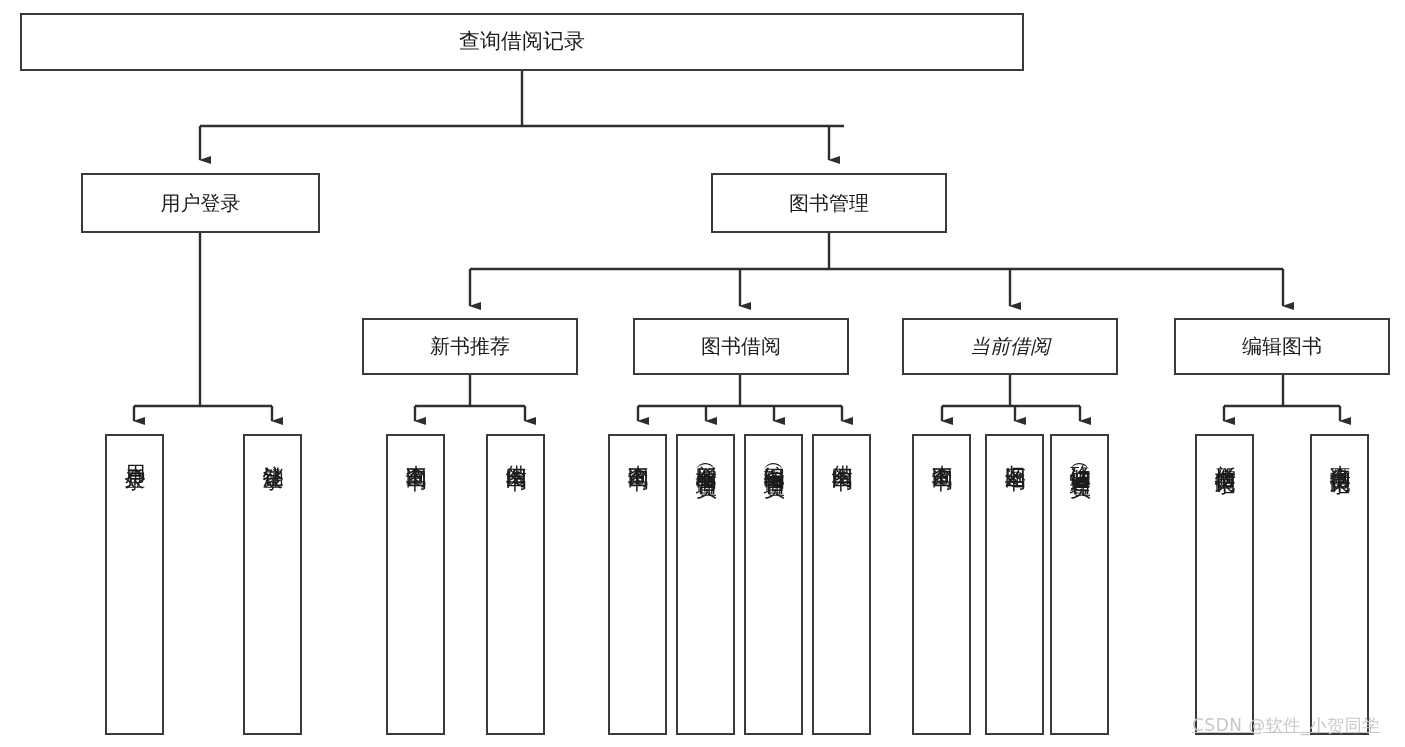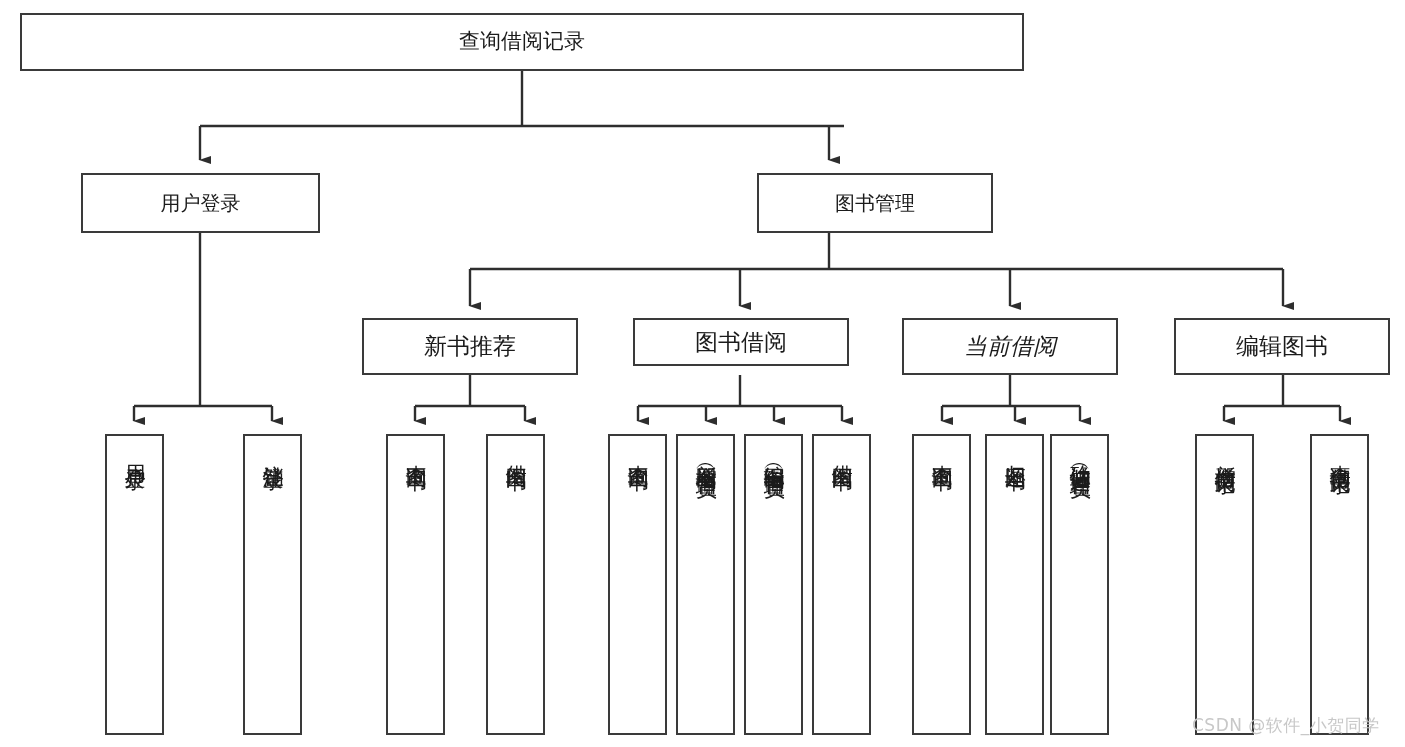--- a/index.html
+++ b/index.html
@@ -37,21 +37,21 @@
     line-height: 1.22;
     text-align: center;
   }
   .node.root {
     font-size: 21px;
   }
   .node.lvl2 {
     font-size: 20px;
   }
   .node.lvl3 {
-    font-size: 23px;
+    font-size: 20px;
   }
   .node.leaf {
     font-size: 21px;
     align-items: flex-start;
     justify-content: center;
     padding-top: 12px;
   }
   .vtext {
     writing-mode: vertical-rl;
     text-orientation: upright;
@@ -121,28 +121,28 @@
     </g>
   </svg>
 
   <div class="node root" style="left:20px; top:13px; width:1004px; height:58px;">
     <span>查询借阅记录</span>
   </div>
 
   <div class="node lvl2" style="left:81px; top:173px; width:239px; height:60px;">
     <span>用户登录</span>
   </div>
-  <div class="node lvl2" style="left:711px; top:173px; width:236px; height:60px;margin-left:46px;">
+  <div class="node lvl2" style="left:711px; top:173px; width:236px; height:60px;">
     <span>图书管理</span>
   </div>
 
   <div class="node lvl3" style="left:362px; top:318px; width:216px; height:57px;">
     <span>新书推荐</span>
   </div>
-  <div class="node lvl3" style="left:633px; top:318px; width:216px; height:48px;">
+  <div class="node lvl3" style="left:633px; top:318px; width:216px; height:57px;">
     <span>图书借阅</span>
   </div>
   <div class="node lvl3" style="left:902px; top:318px; width:216px; height:57px;font-style:italic;">
     <span>当前借阅</span>
   </div>
   <div class="node lvl3" style="left:1174px; top:318px; width:216px; height:57px;">
     <span>编辑图书</span>
   </div>
 
   <div class="node leaf" style="left:105px; top:434px; width:59px; height:301px;">
@@ -182,15 +182,15 @@
     <span class="vtext">确认归还（管理员）</span>
   </div>
 
   <div class="node leaf" style="left:1195px; top:434px; width:59px; height:301px;">
     <span class="vtext">新增借阅记录</span>
   </div>
   <div class="node leaf" style="left:1310px; top:434px; width:59px; height:301px;">
     <span class="vtext">查询借阅记录</span>
   </div>
 
-  <div class="watermark" style="left:1192px; top:714px;">CSDN @软件_小贺同学</div>
+  <div class="watermark" style="left:1192px; top:714px;text-decoration:underline;">CSDN @软件_小贺同学</div>
 
 </div>
 
 </body></html>

